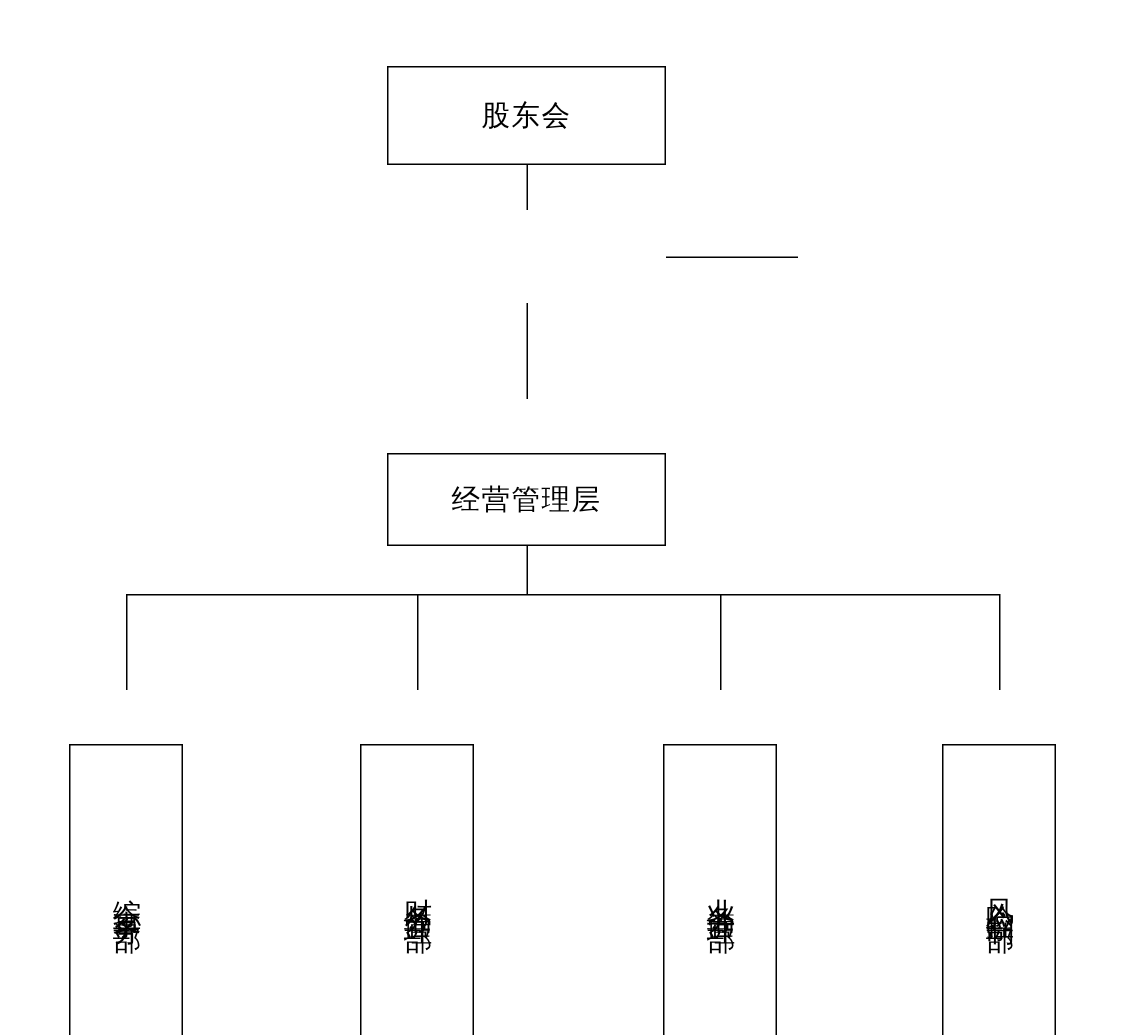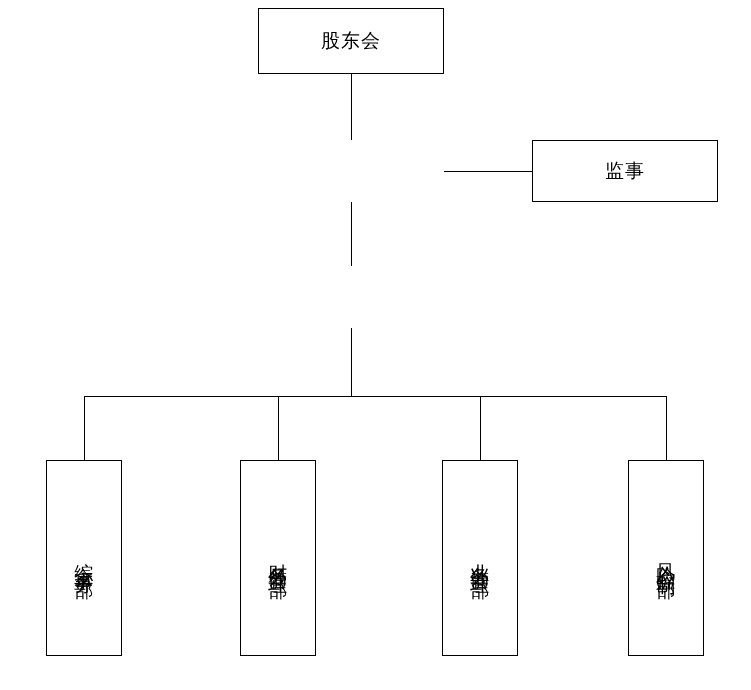--- a/index.html
+++ b/index.html
@@ -23,20 +23,21 @@
     box-sizing: border-box;
     border: 1px solid #000000;
     background: #ffffff;
     display: flex;
     align-items: center;
     justify-content: center;
     text-align: left;
     font-size: 19px;
     letter-spacing: 1px;
     z-index: 2;
+    margin-top: 36px;
   }
   .node.vertical {
     font-size: 19px;
     line-height: 1.55;
     letter-spacing: 0px;
     padding: 6px 0;
   }
   .node .label {
     display: block;
   }
@@ -63,22 +64,22 @@
     <div class="line v" style="left: 351px; top: 202px; height: 64px;"></div>
     <div class="line v" style="left: 351px; top: 328px; height: 68px;"></div>
     <div class="line h" style="left: 84px; top: 396px; width: 582px;"></div>
     <div class="line v" style="left: 84px; top: 396px; height: 64px;"></div>
     <div class="line v" style="left: 278px; top: 396px; height: 64px;"></div>
     <div class="line v" style="left: 480px; top: 396px; height: 64px;"></div>
     <div class="line v" style="left: 666px; top: 396px; height: 64px;"></div>
     <div class="node" style="left: 258px; top: 8px; width: 186px; height: 66px;">
       <span class="label">股东会</span>
     </div>
-    <div class="node" style="left: 532px; top: 140px; width: 186px; height: 62px;">
-      <span class="label">监事</span>
+    <div class="node" style="left: 258px; top: 266px; width: 186px; height: 62px;">
+      <span class="label">经营管理层</span>
     </div>
     <div class="node vertical" style="left: 46px; top: 460px; width: 76px; height: 196px;">
       <span class="label">综合事务部</span>
     </div>
     <div class="node vertical" style="left: 240px; top: 460px; width: 76px; height: 196px;">
       <span class="label">财务管理部</span>
     </div>
     <div class="node vertical" style="left: 442px; top: 460px; width: 76px; height: 196px;">
       <span class="label">业务管理部</span>
     </div>

